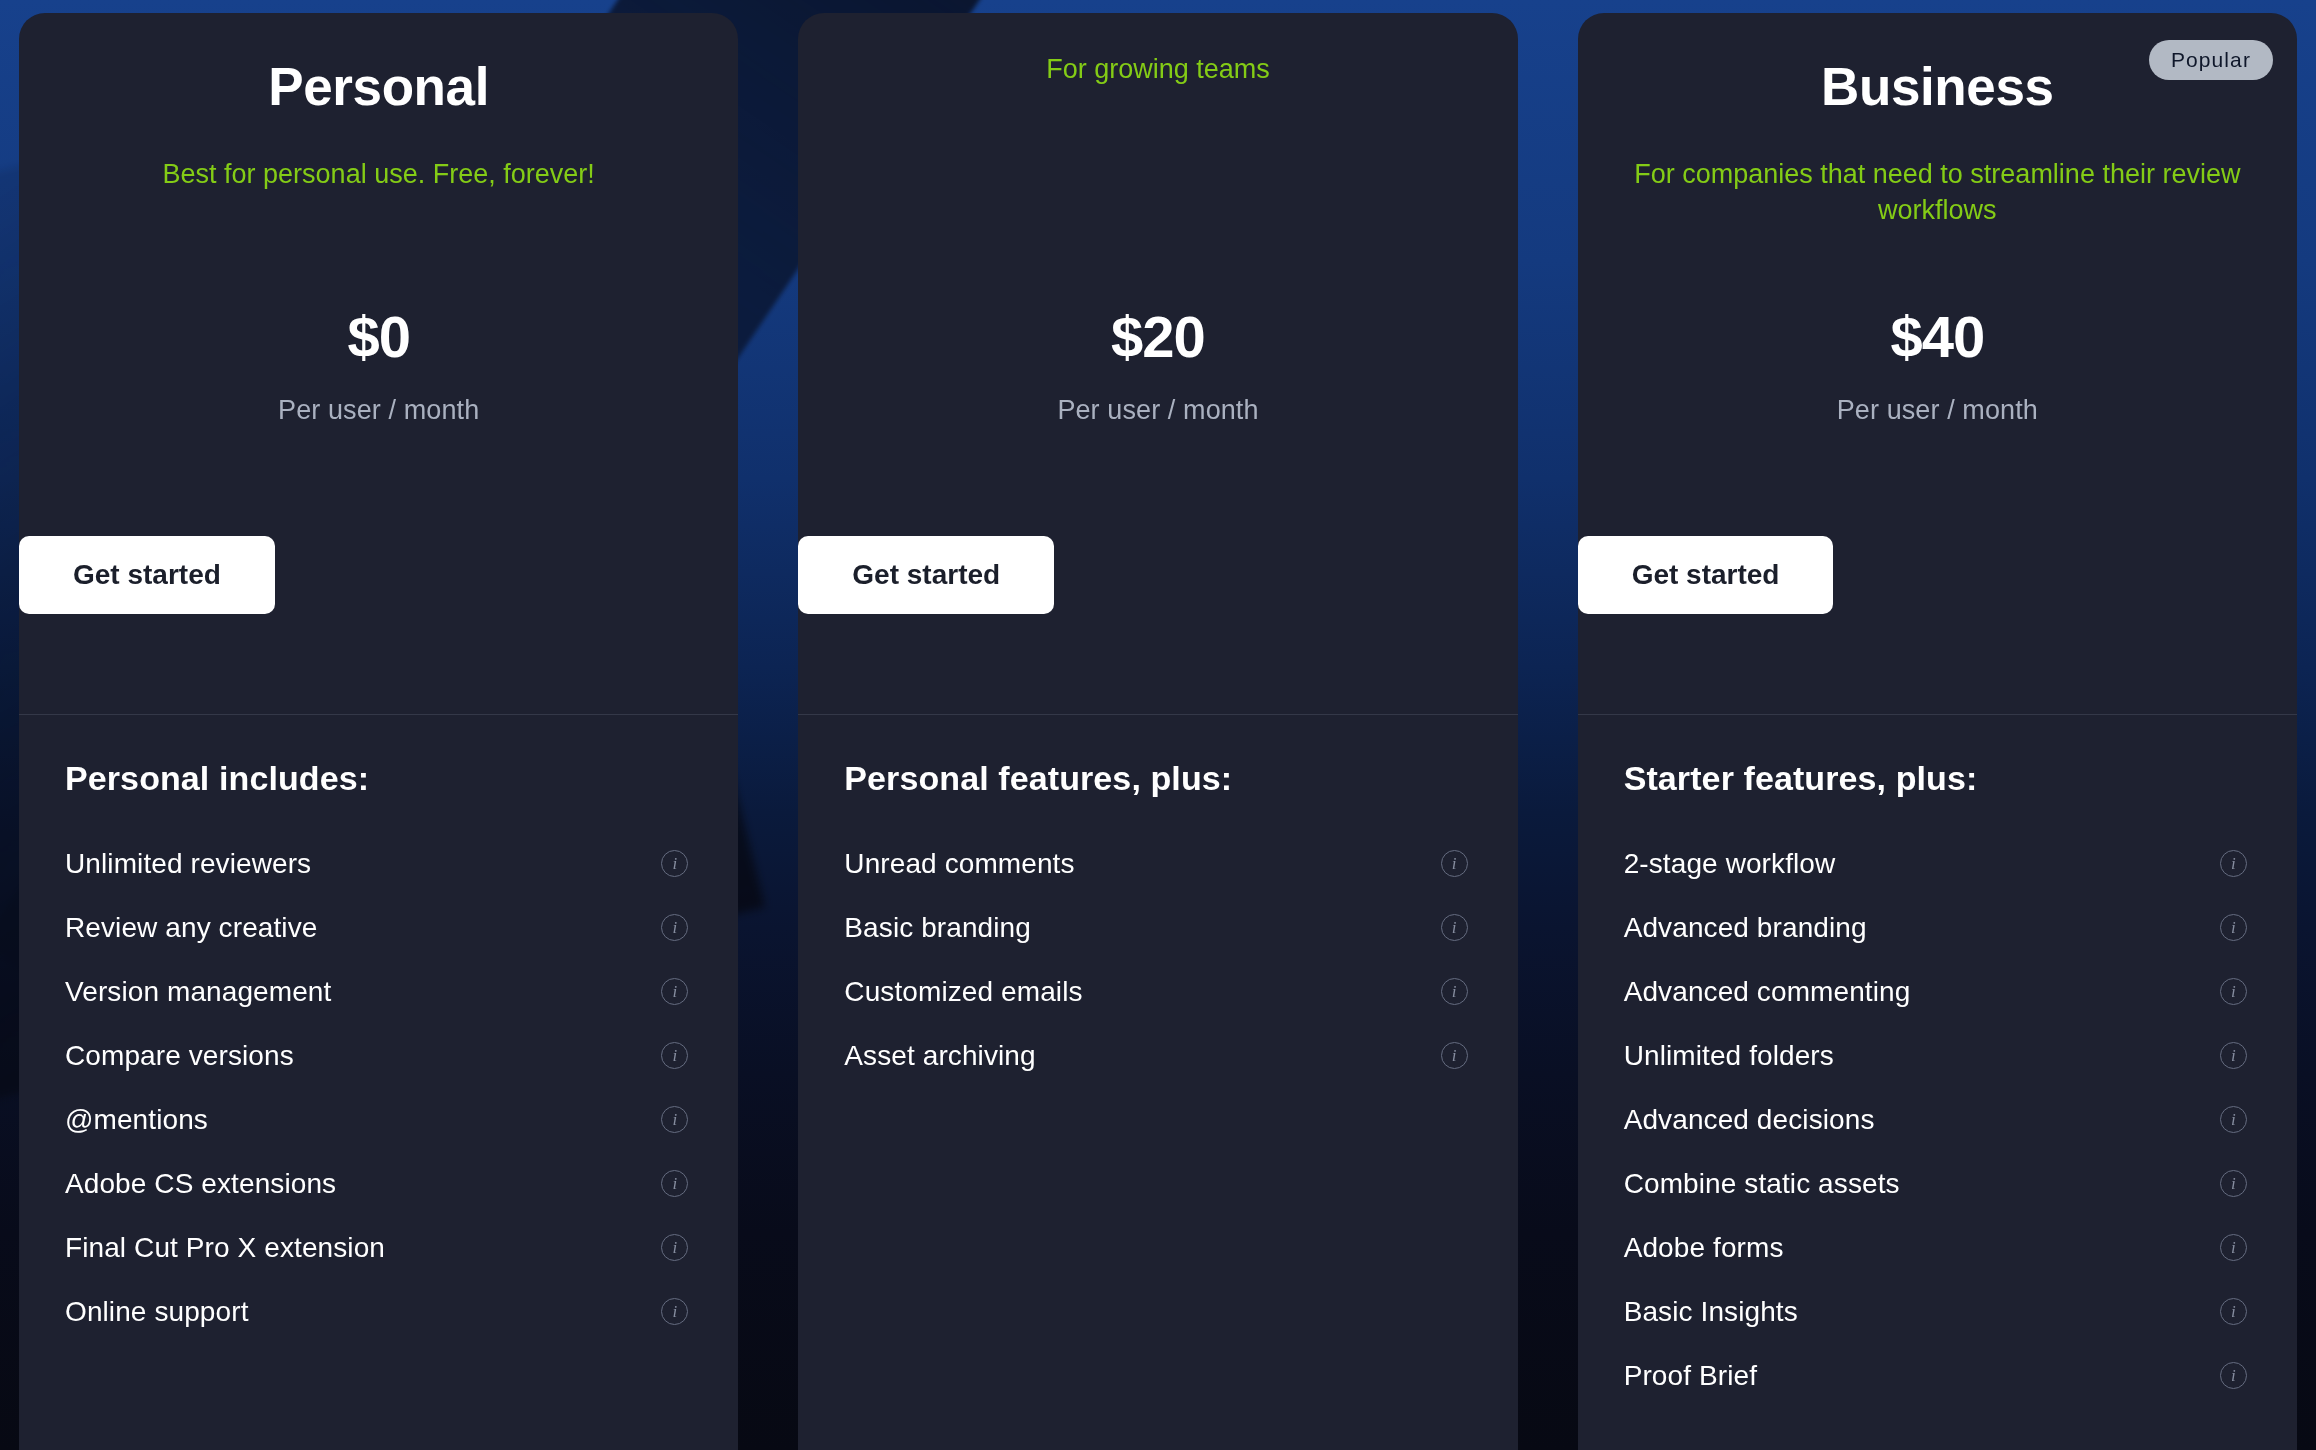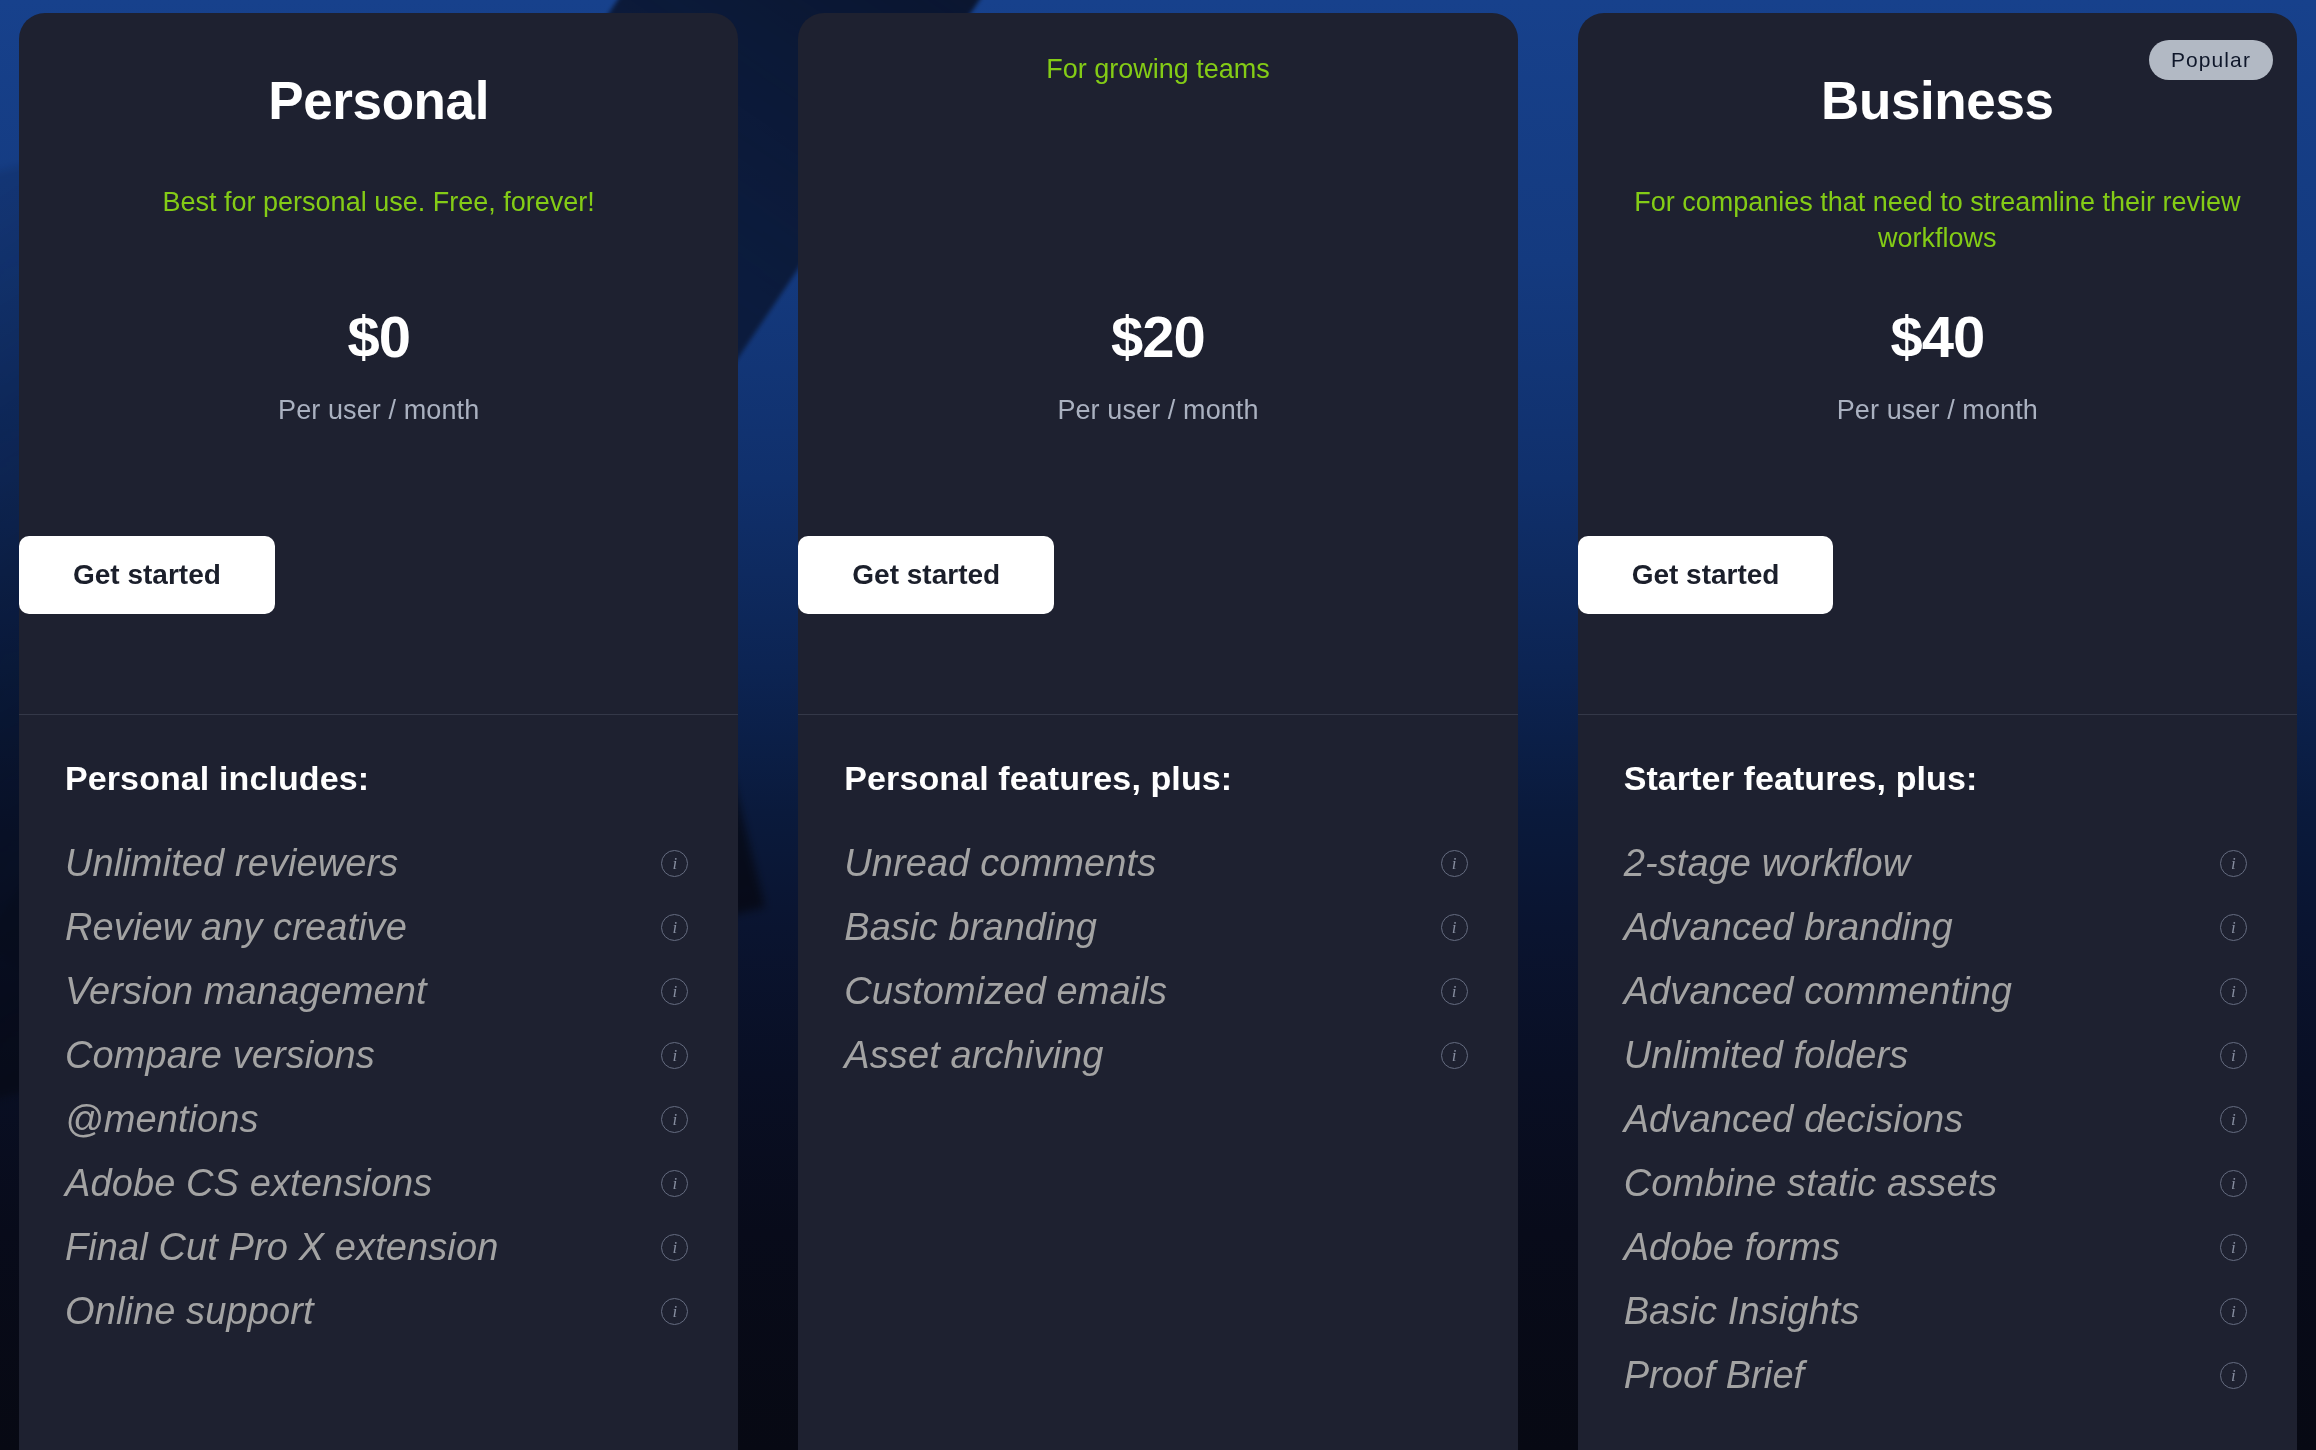--- a/index.html
+++ b/index.html
@@ -94,21 +94,21 @@
     text-align: center;
     height: 701px;
     box-sizing: border-box;
     position: relative;
   }
 
   .plan-name {
     font-size: 53px;
     font-weight: bold;
     color: #ffffff;
-    margin: 14px;
+    margin: 0;
     padding-top: 44px;
     letter-spacing: -0.4px;
     line-height: 1.15;
   }
 
   .plan-desc {
     font-size: 27px;
     color: #84cc16;
     line-height: 1.35;
     margin: 0;
@@ -179,25 +179,24 @@
     letter-spacing: 0.1px;
   }
   .feature-row {
     display: flex;
     align-items: center;
     justify-content: space-between;
     height: 43px;
     margin-bottom: 21px;
   }
   .feature-label {
-    font-size: 38px;
-    color: #a3a3a3;
+    font-size: 28px;
+    color: #ffffff;
     letter-spacing: 0.1px;
     line-height: 1.2;
-    font-style: italic;
   }
   .info-icon {
     flex: 0 0 auto;
     width: 27px;
     height: 27px;
     border-radius: 50%;
     border: 1.6px solid #656c80;
     color: #868d9f;
     font-size: 17px;
     font-style: italic;

